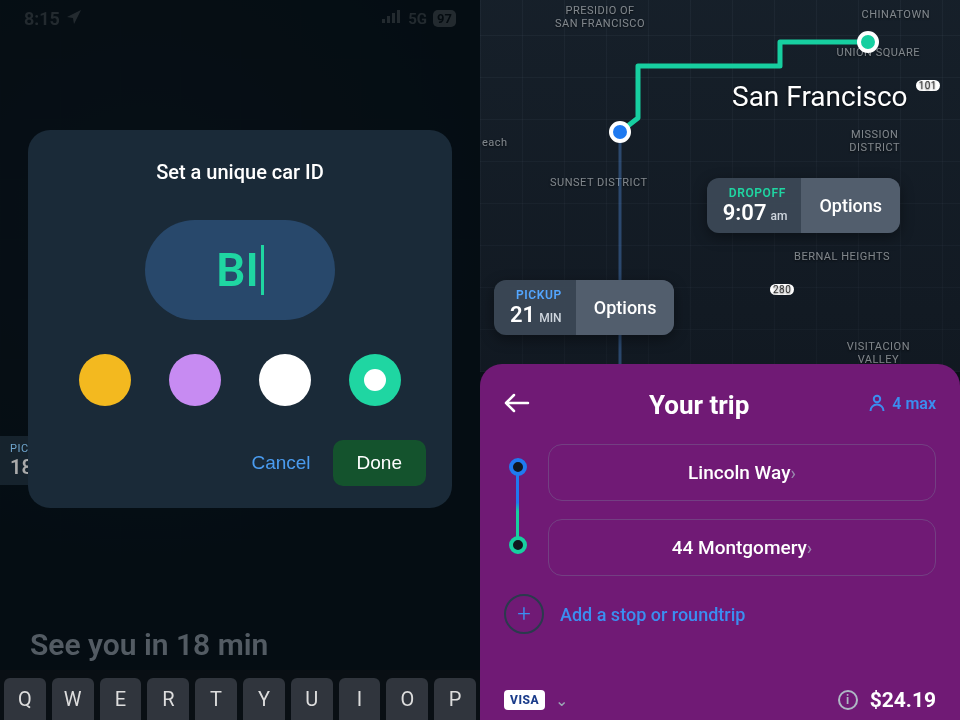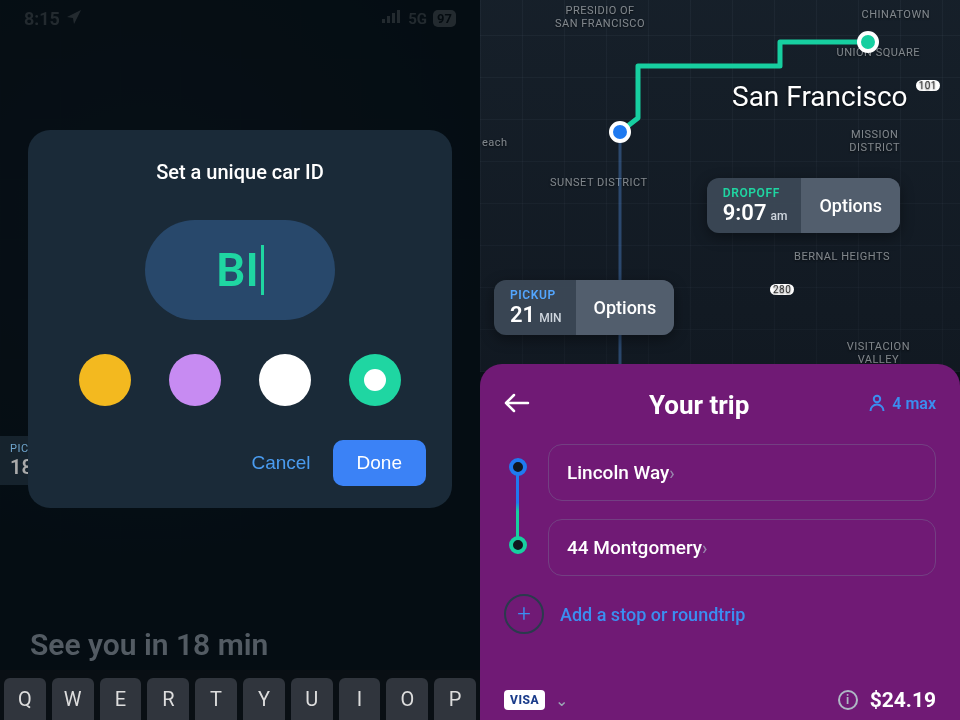--- a/index.html
+++ b/index.html
@@ -70,21 +70,21 @@
   .color-row { display: flex; justify-content: space-around; margin-bottom: 34px; padding: 0 6px; }
   .swatch { width: 52px; height: 52px; border-radius: 50%; }
   .swatch.selected { position: relative; }
   .swatch.selected::after {
     content: ""; position: absolute; left: 50%; top: 50%;
     width: 22px; height: 22px; margin-left: -11px; margin-top: -11px;
     background: #fff; border-radius: 50%;
   }
   .modal-actions { display: flex; justify-content: flex-end; gap: 22px; align-items: center; }
   .cancel-btn { background: none; border: none; color: #4a9cf0; font-size: 19px; font-weight: 500; }
-  .done-btn { background: #3b82f6; border: none; color: #fff; font-size: 19px; font-weight: 500; padding: 12px 24px; border-radius: 10px; }
+  .done-btn { background: #14532d; border: none; color: #fff; font-size: 19px; font-weight: 500; padding: 12px 24px; border-radius: 10px; }
   
   .right { background: #0a1017; }
   .map {
     position: absolute; left: 0; right: 0; top: 0; height: 372px;
     background:
       linear-gradient(rgba(10,15,22,0.25), rgba(10,15,22,0.55)),
       repeating-linear-gradient(0deg, rgba(110,125,145,0.12), rgba(110,125,145,0.12) 1px, transparent 1px, transparent 42px),
       repeating-linear-gradient(90deg, rgba(110,125,145,0.12), rgba(110,125,145,0.12) 1px, transparent 1px, transparent 42px),
       #1a2530;
   }
@@ -101,21 +101,21 @@
   .route-svg { position: absolute; left: 0; top: 0; width: 480px; height: 372px; pointer-events: none; }
   .waypoint { stroke: #fff; stroke-width: 4; }
   .dropoff-card, .pickup-card {
     position: absolute; background: rgba(60,72,86,0.94);
     border-radius: 12px; display: flex; align-items: stretch;
     box-shadow: 0 4px 14px rgba(0,0,0,0.4);
   }
   .dropoff-card { right: 60px; top: 178px; }
   .pickup-card { left: 14px; top: 280px; }
   .card-left { padding: 8px 14px 8px 16px; }
-  .card-label { font-size: 12px; letter-spacing: 0.6px; font-weight: 600; }
+  .card-label { font-size: 12px; letter-spacing: 0.6px; font-weight: 600; margin-left: 6px; }
   .card-label.green { color: #1fd6a2; }
   .card-label.blue { color: #53a6ff; }
   .card-time { font-size: 22px; font-weight: 600; color: #fff; display: flex; align-items: baseline; gap: 4px; }
   .card-unit { font-size: 12px; color: #cfd6de; font-weight: 500; }
   .card-right {
     background: rgba(85,97,112,0.9); color: #fff;
     display: flex; align-items: center; padding: 0 18px;
     border-radius: 0 12px 12px 0; font-size: 18px; font-weight: 500;
   }
   
@@ -134,21 +134,21 @@
     background: linear-gradient(#1f7af0 0%, #1f7af0 45%, #17cfa0 55%, #17cfa0 100%);
   }
   .stop-dot {
     position: absolute; left: 5px; width: 18px; height: 18px; border-radius: 50%;
     border: 4px solid; background: #10171f;
   }
   .stop-dot.pickup { top: 14px; border-color: #1f7af0; }
   .stop-dot.dropoff { top: 92px; border-color: #17cfa0; }
   .stop-row {
     border: 1px solid rgba(120,135,155,0.35); border-radius: 14px;
-    padding: 16px 18px; display: flex; align-items: center; justify-content: flex-start;
+    padding: 16px 18px; display: flex; align-items: center; justify-content: center;
     margin-bottom: 18px; font-size: 19px; font-weight: 500;
   }
   .chev { color: rgba(170,180,195,0.7); font-size: 18px; }
   .add-stop-row { display: flex; align-items: center; gap: 16px; margin-top: 6px; }
   .plus-circle {
     width: 40px; height: 40px; border: 2px solid #2a3a4d; border-radius: 50%;
     display: flex; align-items: center; justify-content: center;
     color: #3b8ef0; font-size: 24px; font-weight: 300;
   }
   .add-stop-text { color: #3b8ef0; font-size: 18px; font-weight: 500; }

